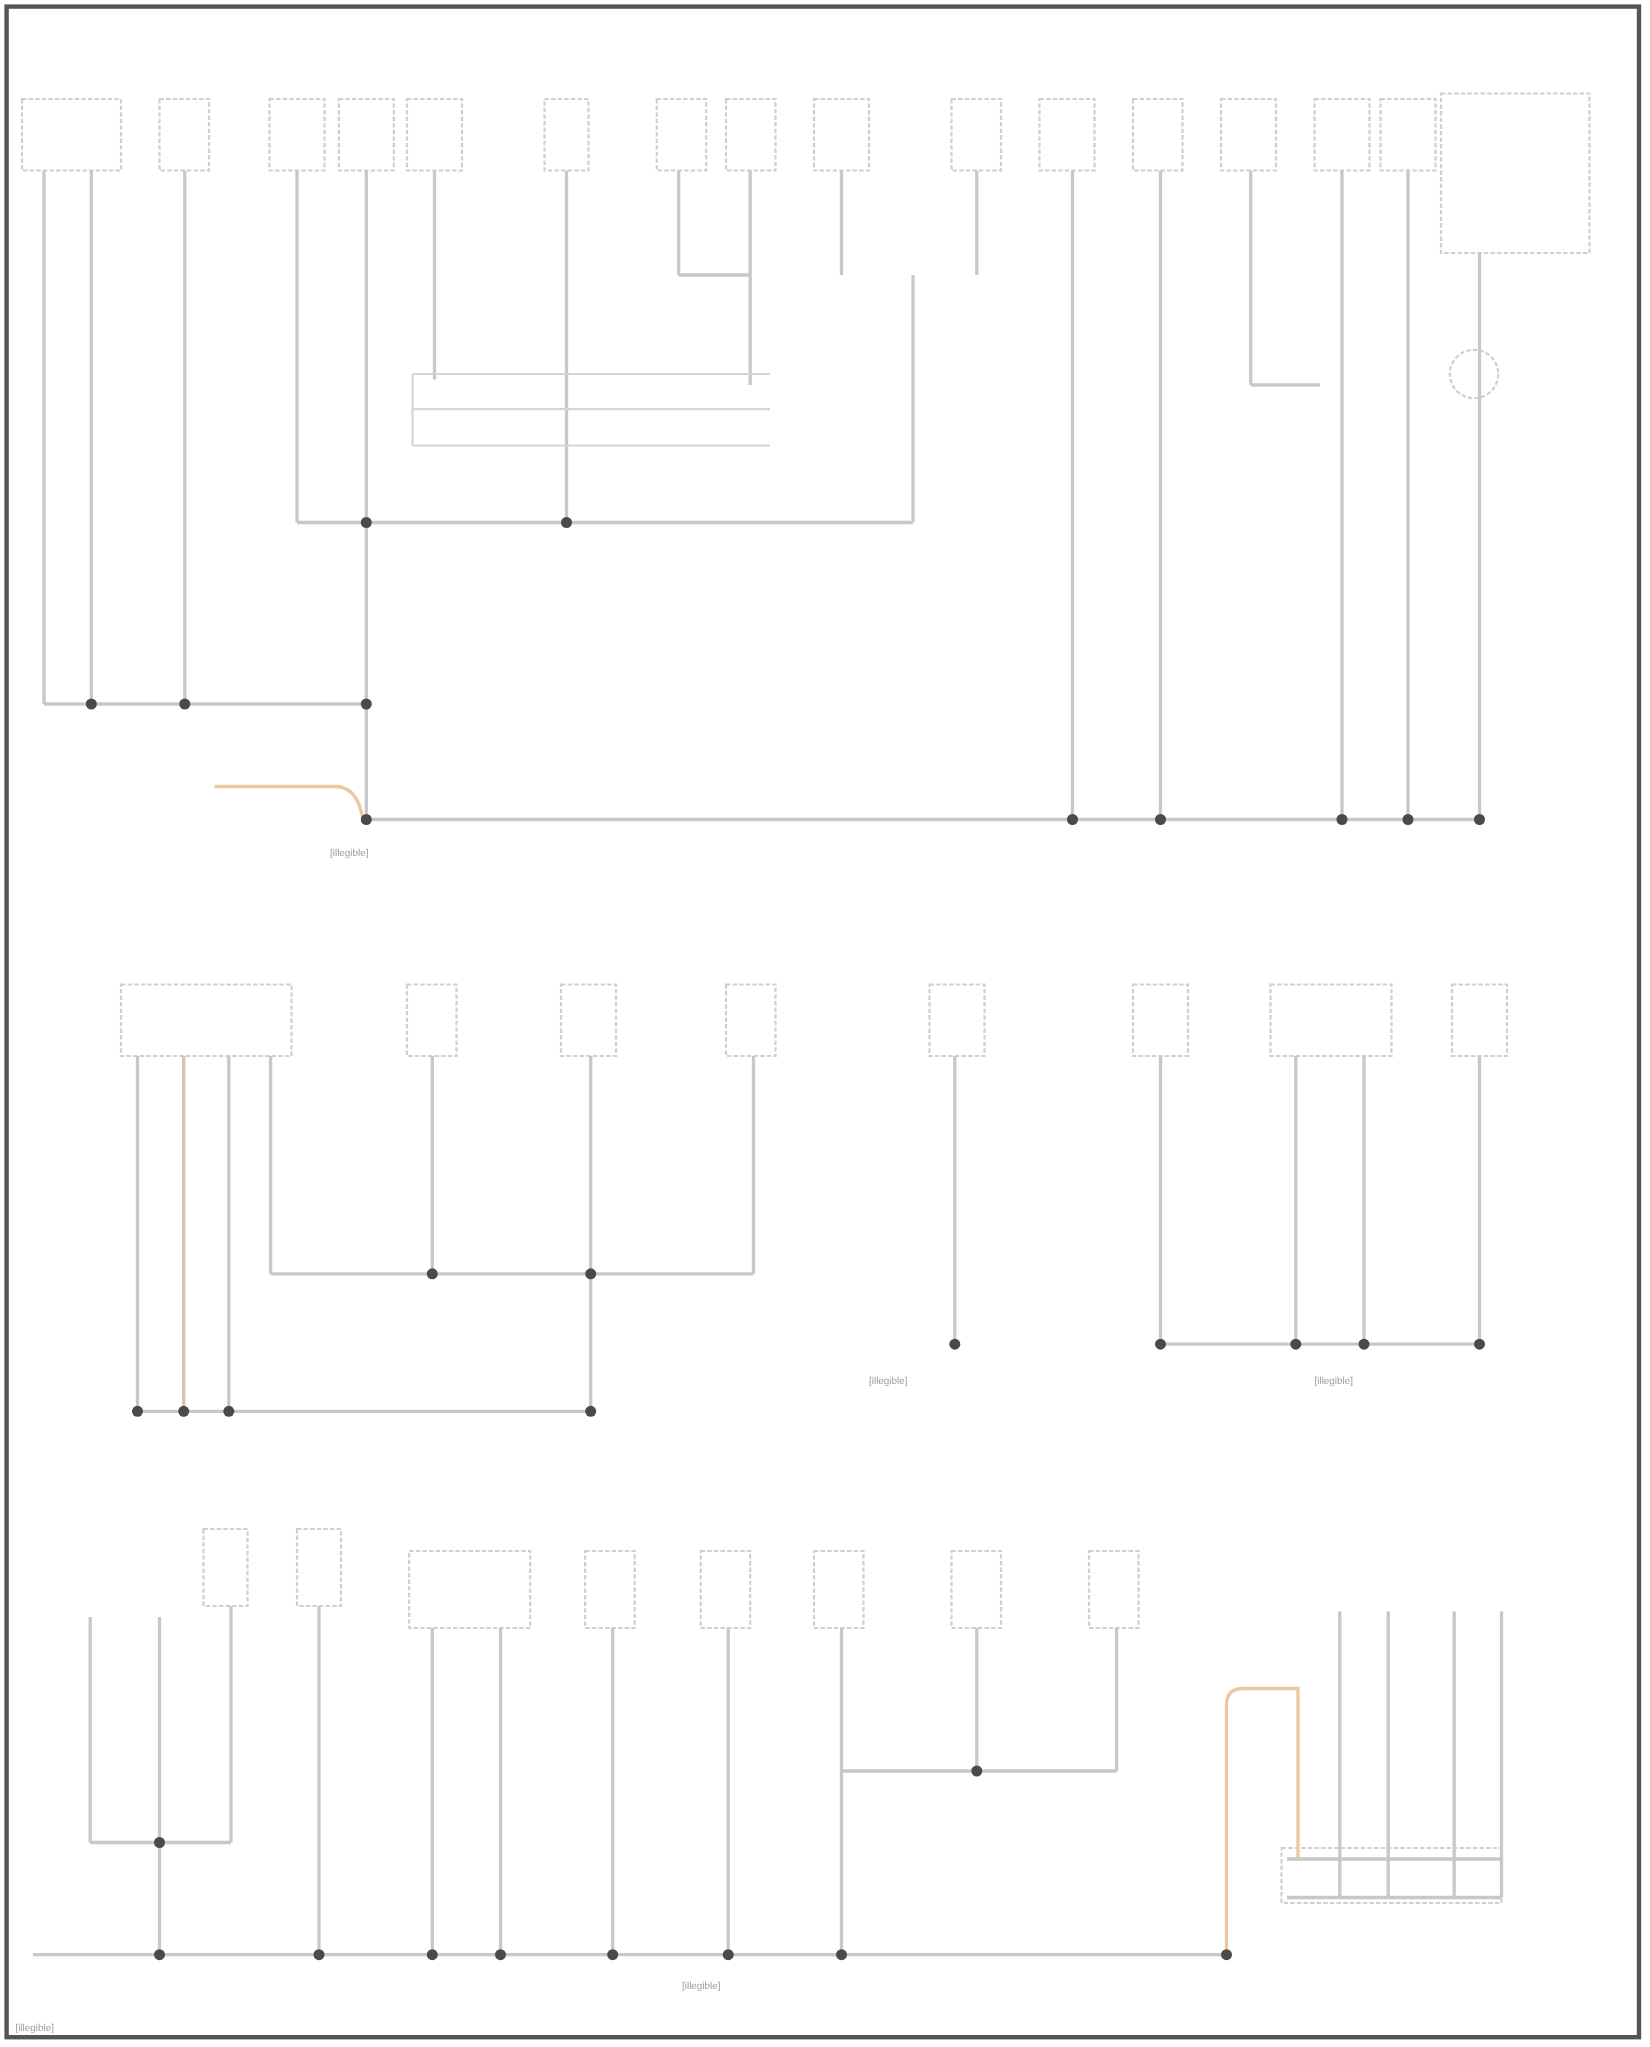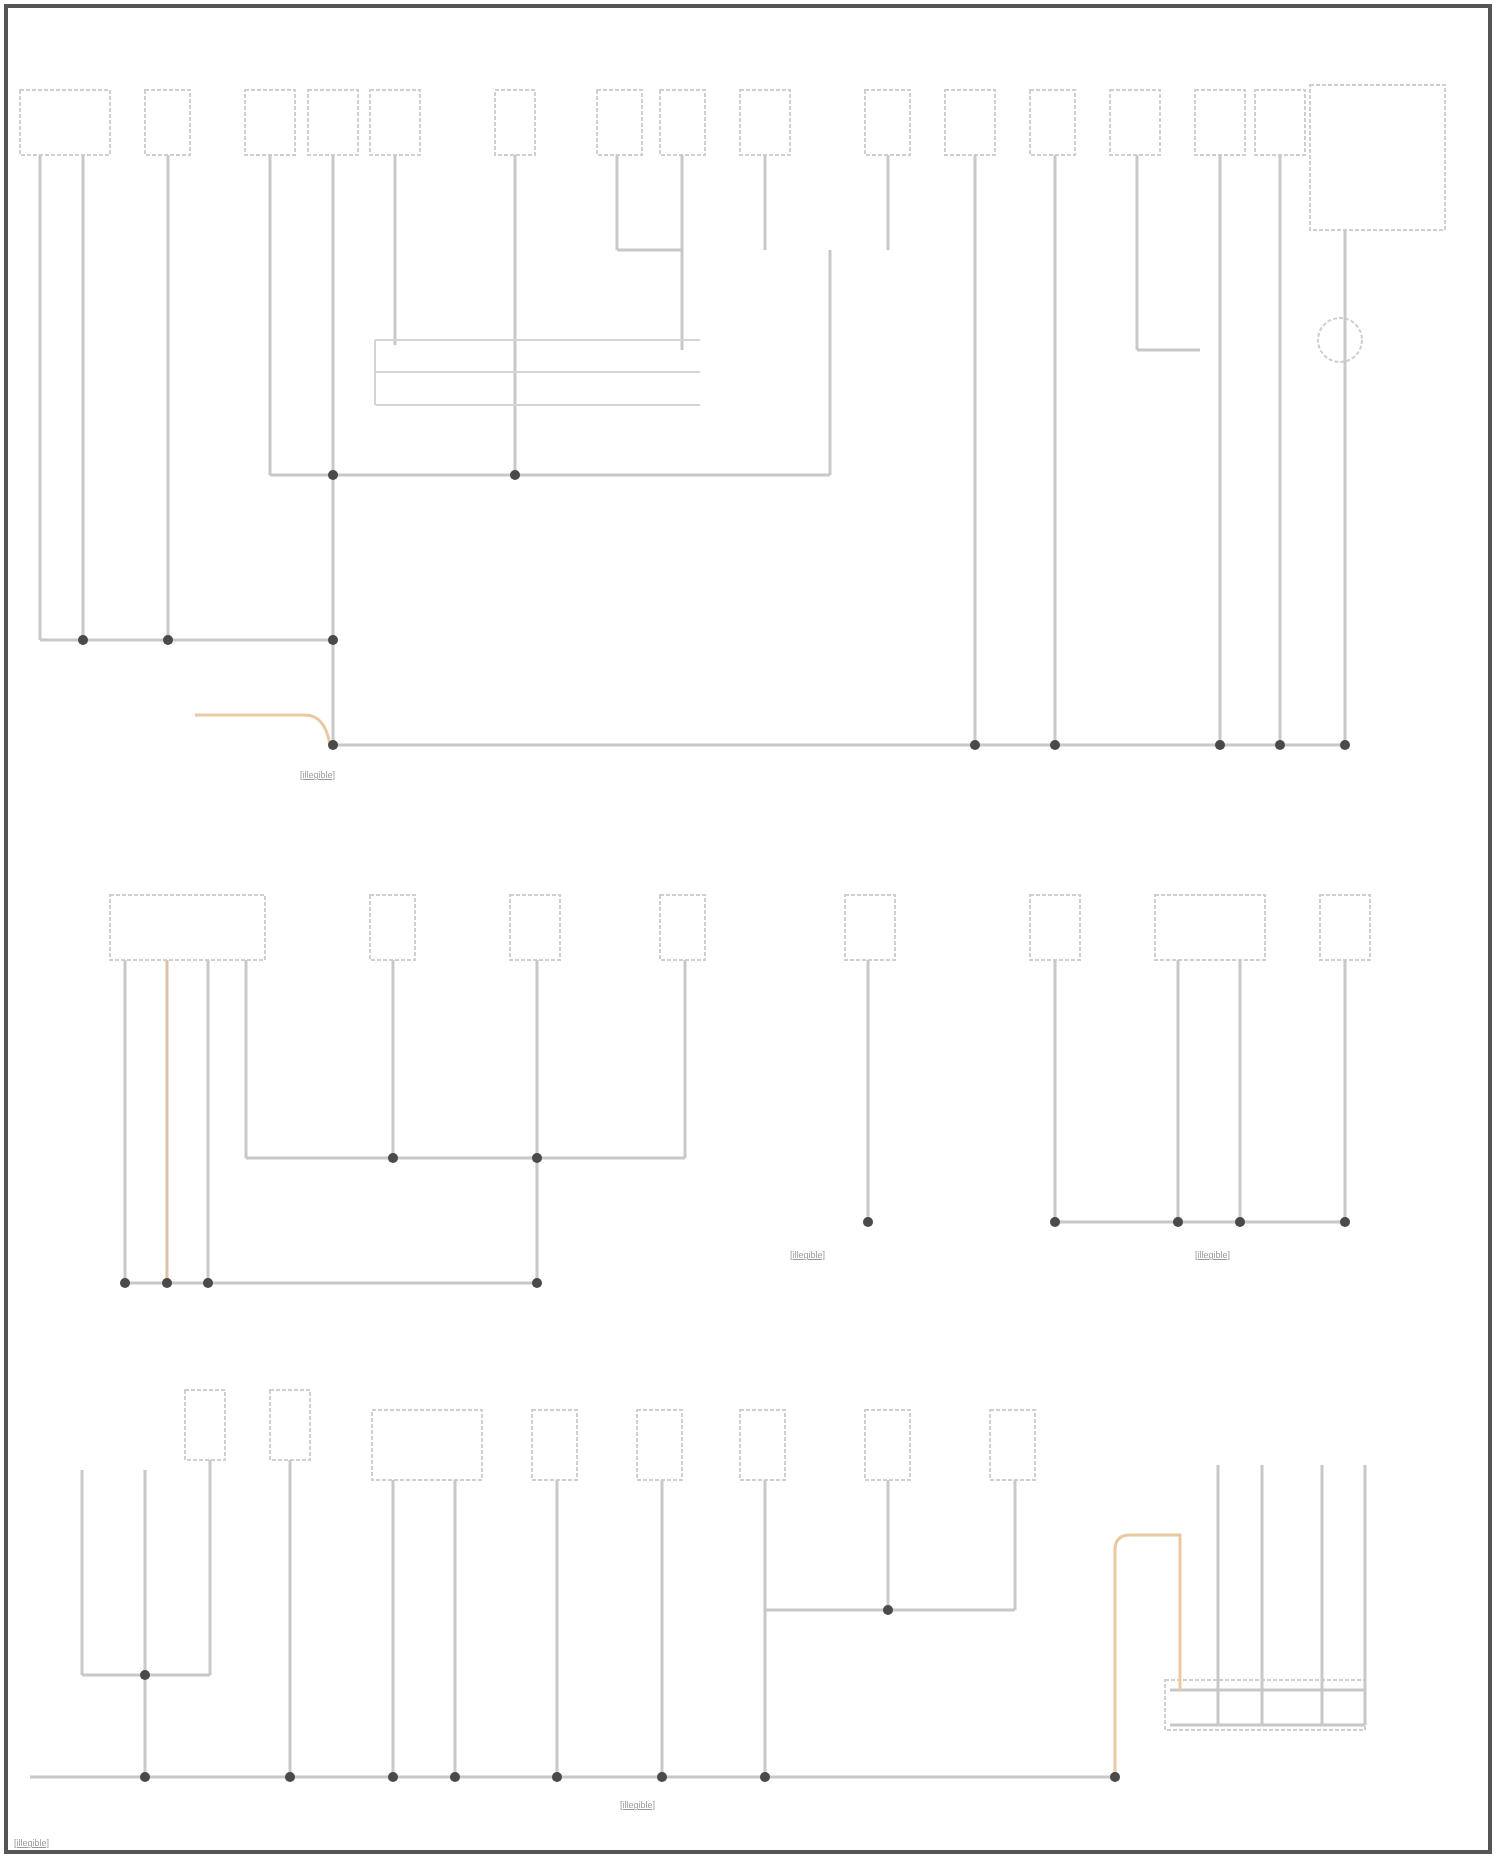--- a/index.html
+++ b/index.html
@@ -1,21 +1,21 @@
 <!DOCTYPE html>
 <html><head>
 <meta charset="utf-8">
 <style>
   html, body { margin:0; padding:0; background:#fff; }
   body { width:1500px; height:1861px; position:relative; overflow:hidden;
          font-family:"Liberation Sans", sans-serif; }
   .frame { position:absolute; left:4px; top:4px; width:1488px; height:1850px;
            border:4px solid #555; box-sizing:border-box; background:#fff; }
   svg { position:absolute; left:0; top:0; }
-  .note { position:absolute; font-size:9px; color:#9a9a9a;text-decoration:underline; }
+  .note { position:absolute; font-size:9px; color:#9a9a9a; }
 </style>
 </head>
 <body>
 
 <div class="frame"></div>
 
 <svg width="1500" height="1861">
   <g stroke="#cfcfcf" stroke-width="2" fill="none" stroke-dasharray="4 2">
     <rect x="20" y="90" width="90" height="65"></rect>
     <rect x="145" y="90" width="45" height="65"></rect>

